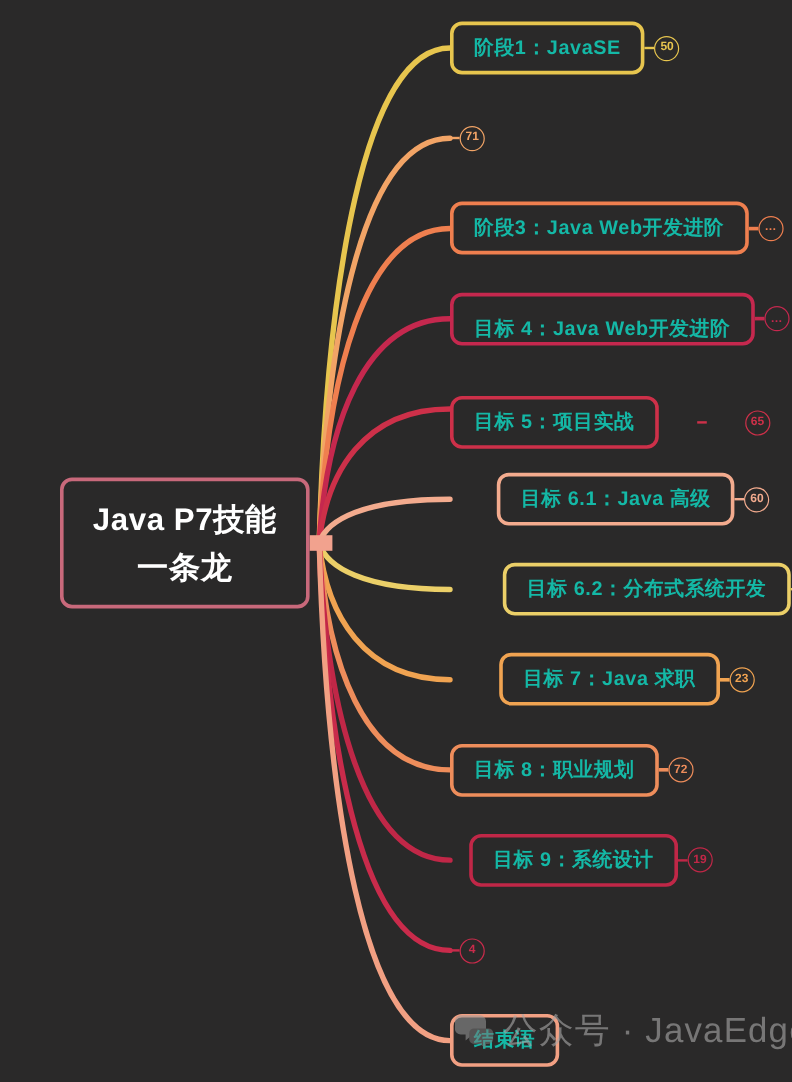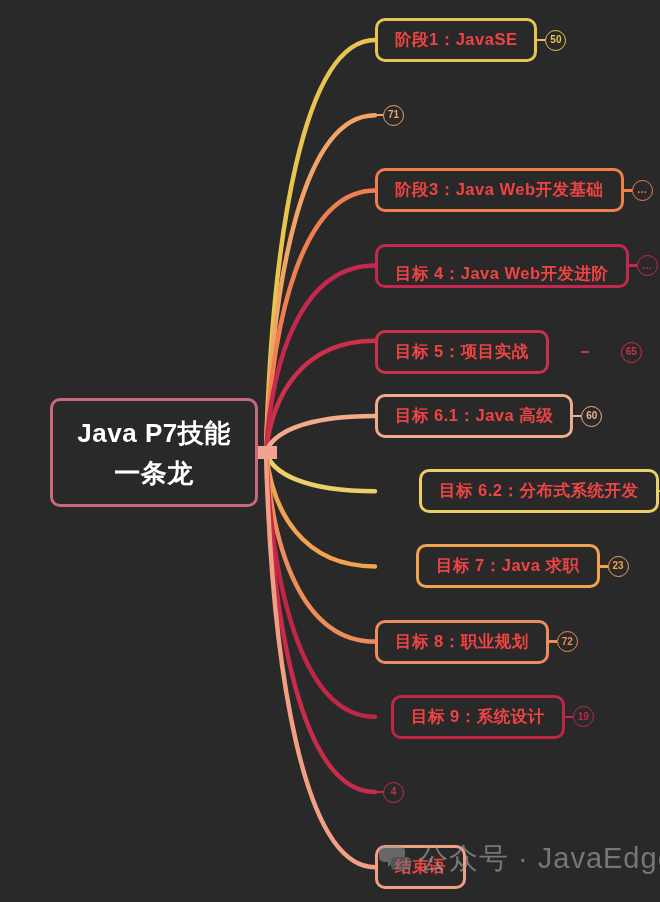--- a/index.html
+++ b/index.html
@@ -20,21 +20,21 @@
     z-index:3;background:transparent;letter-spacing:.5px;
   }
   .branch-row{
     position:absolute;left:375px;height:44px;
     display:flex;align-items:center;z-index:3;
   }
   .node-box{
     box-sizing:border-box;height:44px;
     border:3px solid;border-radius:10px;
     padding:0 17px;display:flex;align-items:center;
-    color:#ef4444;font-weight:bold;font-size:16.5px;white-space:nowrap;
+    color:#14b8a6;font-weight:bold;font-size:16.5px;white-space:nowrap;
     background:transparent;letter-spacing:.5px;
   }
   .badge-link{width:8px;height:2.5px;flex:none;}
   .badge{
     box-sizing:border-box;width:21px;height:21px;flex:none;
     border:1.5px solid;border-radius:50%;
     display:flex;align-items:center;justify-content:center;
     font-size:10px;font-weight:bold;line-height:1;
   }
   .watermark{
@@ -78,41 +78,41 @@
         </div>
         <div class="badge-link" style="background: rgb(231, 197, 78);"></div>
         <div class="badge" style="border-color: rgb(231, 197, 78); color: rgb(231, 197, 78);">50</div>
       </div>
       <div class="branch-row" style="top: 93.2px;">
         <div class="badge-link" style="background: rgb(242, 164, 102);"></div>
         <div class="badge" style="border-color: rgb(242, 164, 102); color: rgb(242, 164, 102);">71</div>
       </div>
       <div class="branch-row" style="top: 168.4px;">
         <div class="node-box" style="border-color: rgb(239, 127, 79);">
-          <span>阶段3：Java Web开发基础</span>
+          <span>阶段3：Java Web开发进阶</span>
         </div>
         <div class="badge-link" style="background: rgb(239, 127, 79);"></div>
         <div class="badge" style="border-color: rgb(239, 127, 79); color: rgb(239, 127, 79);">…</div>
       </div>
       <div class="branch-row" style="top: 243.6px;">
         <div class="node-box" style="border-color: rgb(197, 40, 78); align-items: flex-end;">
           <span>目标 4：Java Web开发进阶</span>
         </div>
         <div class="badge-link" style="background: rgb(197, 40, 78);"></div>
         <div class="badge" style="border-color: rgb(197, 40, 78); color: rgb(197, 40, 78);">…</div>
       </div>
       <div class="branch-row" style="top: 330px; gap: 32px;">
         <div class="node-box" style="border-color: rgb(205, 48, 73);">
           <span>目标 5：项目实战</span>
         </div>
         <div class="badge-link" style="background: rgb(205, 48, 73);"></div>
         <div class="badge" style="border-color: rgb(205, 48, 73); color: rgb(205, 48, 73);">65</div>
       </div>
       <div class="branch-row" style="top: 394px;">
-        <div class="node-box" style="border-color: rgb(243, 171, 142);">
+        <div class="node-box" style="border-color: rgb(243, 171, 142); margin-left: 39px;">
           <span>目标 6.1：Java 高级</span>
         </div>
         <div class="badge-link" style="background: rgb(243, 171, 142);"></div>
         <div class="badge" style="border-color: rgb(243, 171, 142); color: rgb(243, 171, 142);">60</div>
       </div>
       <div class="branch-row" style="top: 469.2px; padding-left: 44px;">
         <div class="node-box" style="border-color: rgb(235, 207, 104);">
           <span>目标 6.2：分布式系统开发</span>
         </div>
         <div class="badge-link" style="background: rgb(235, 207, 104);"></div>

